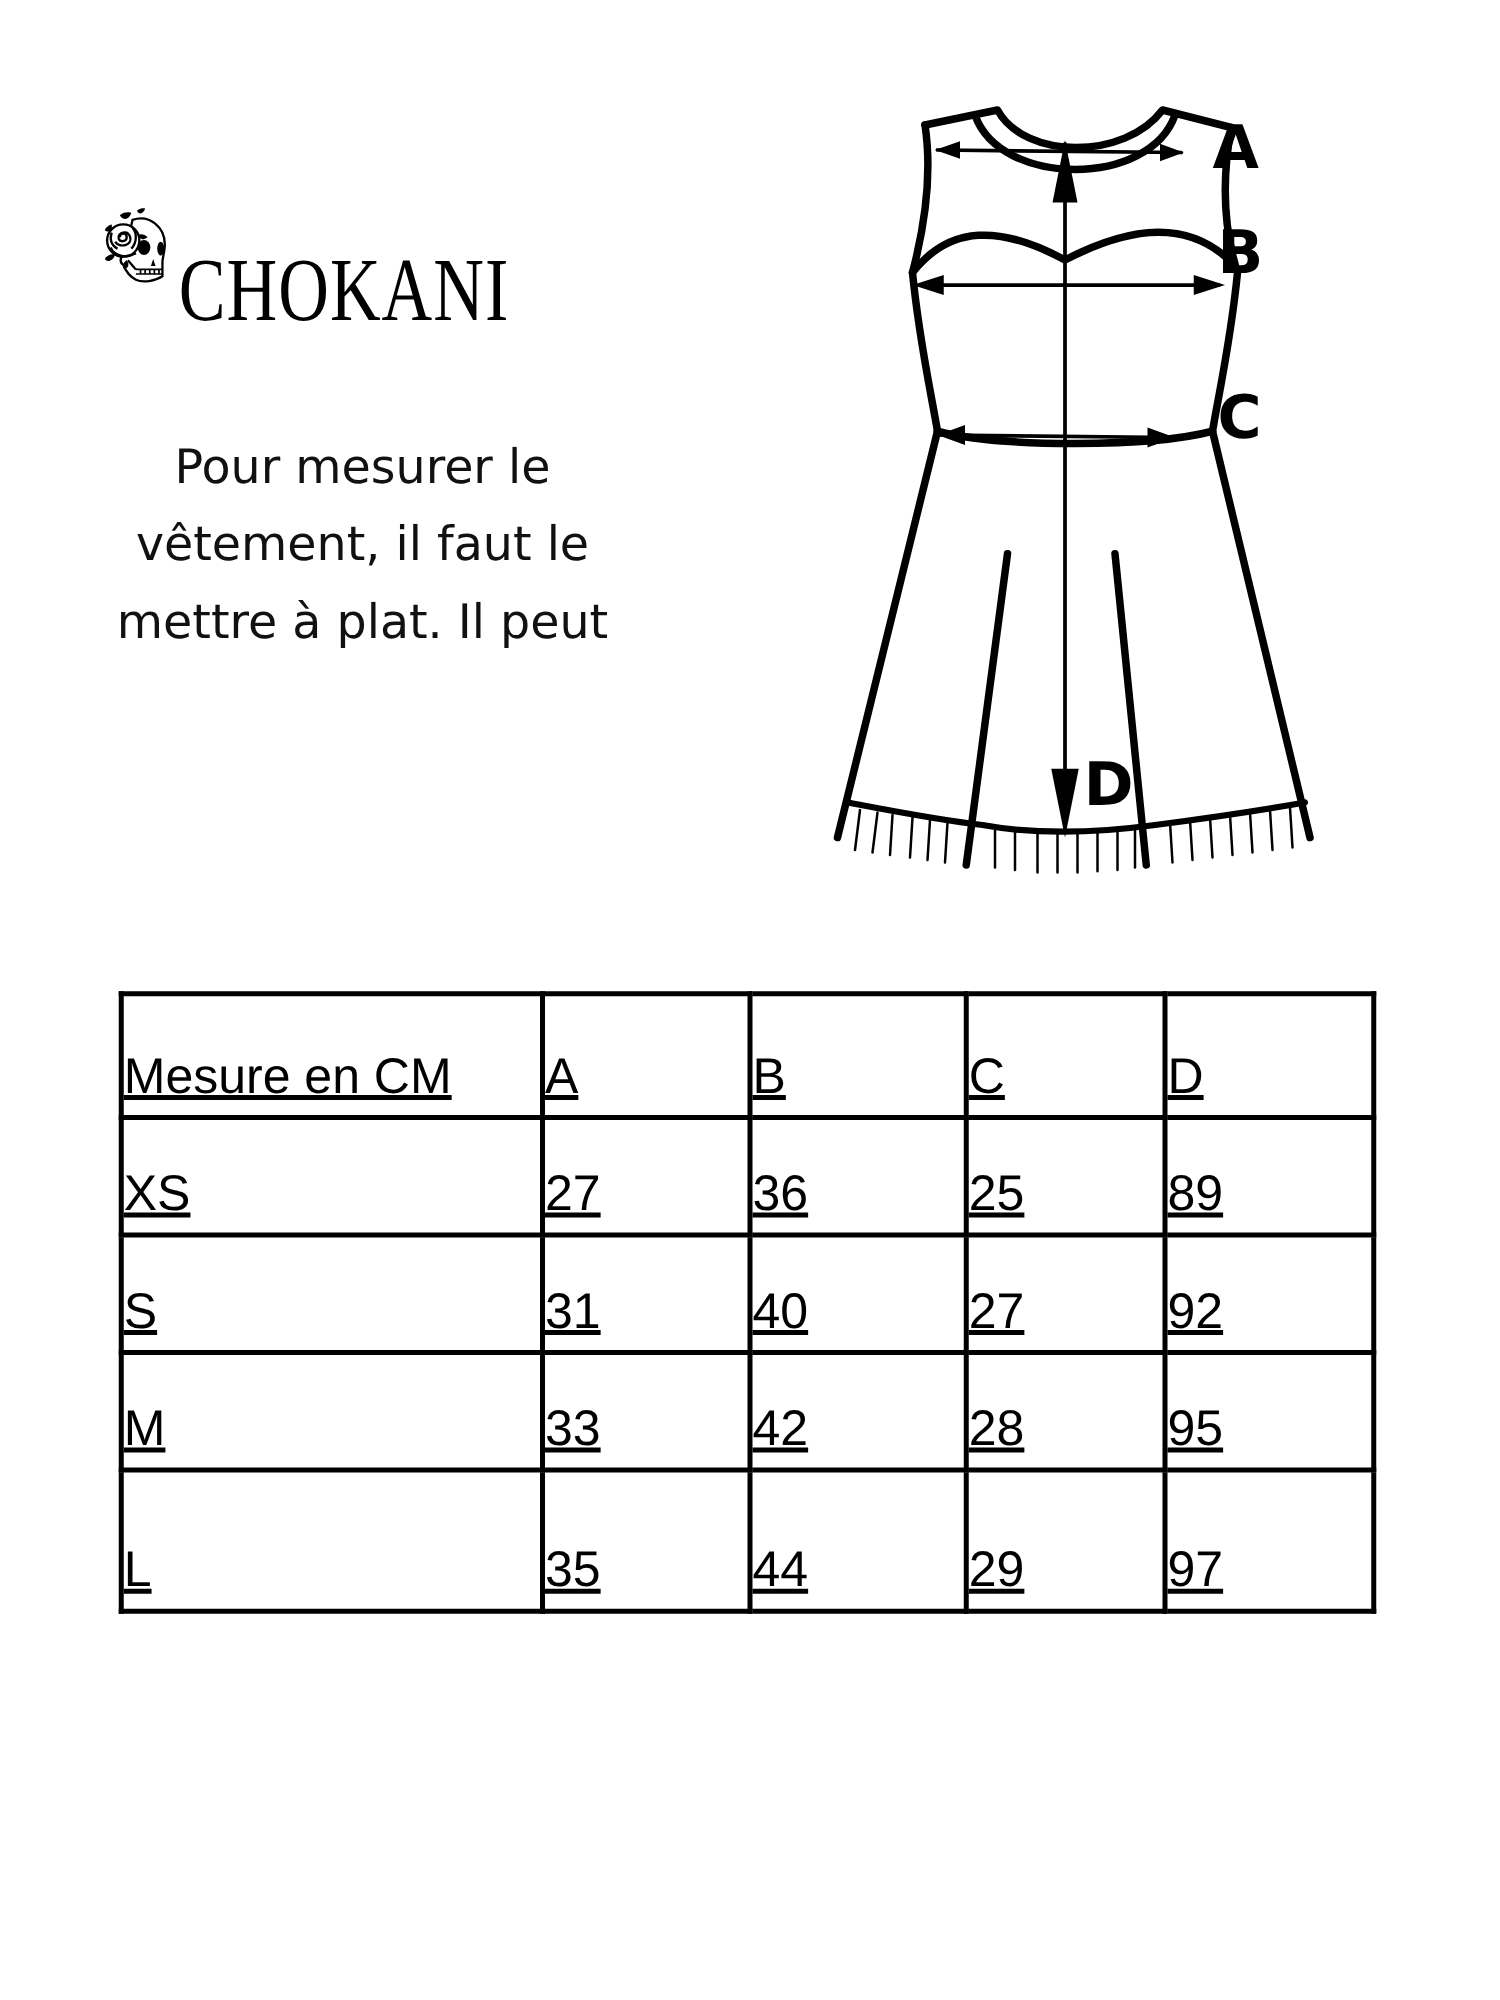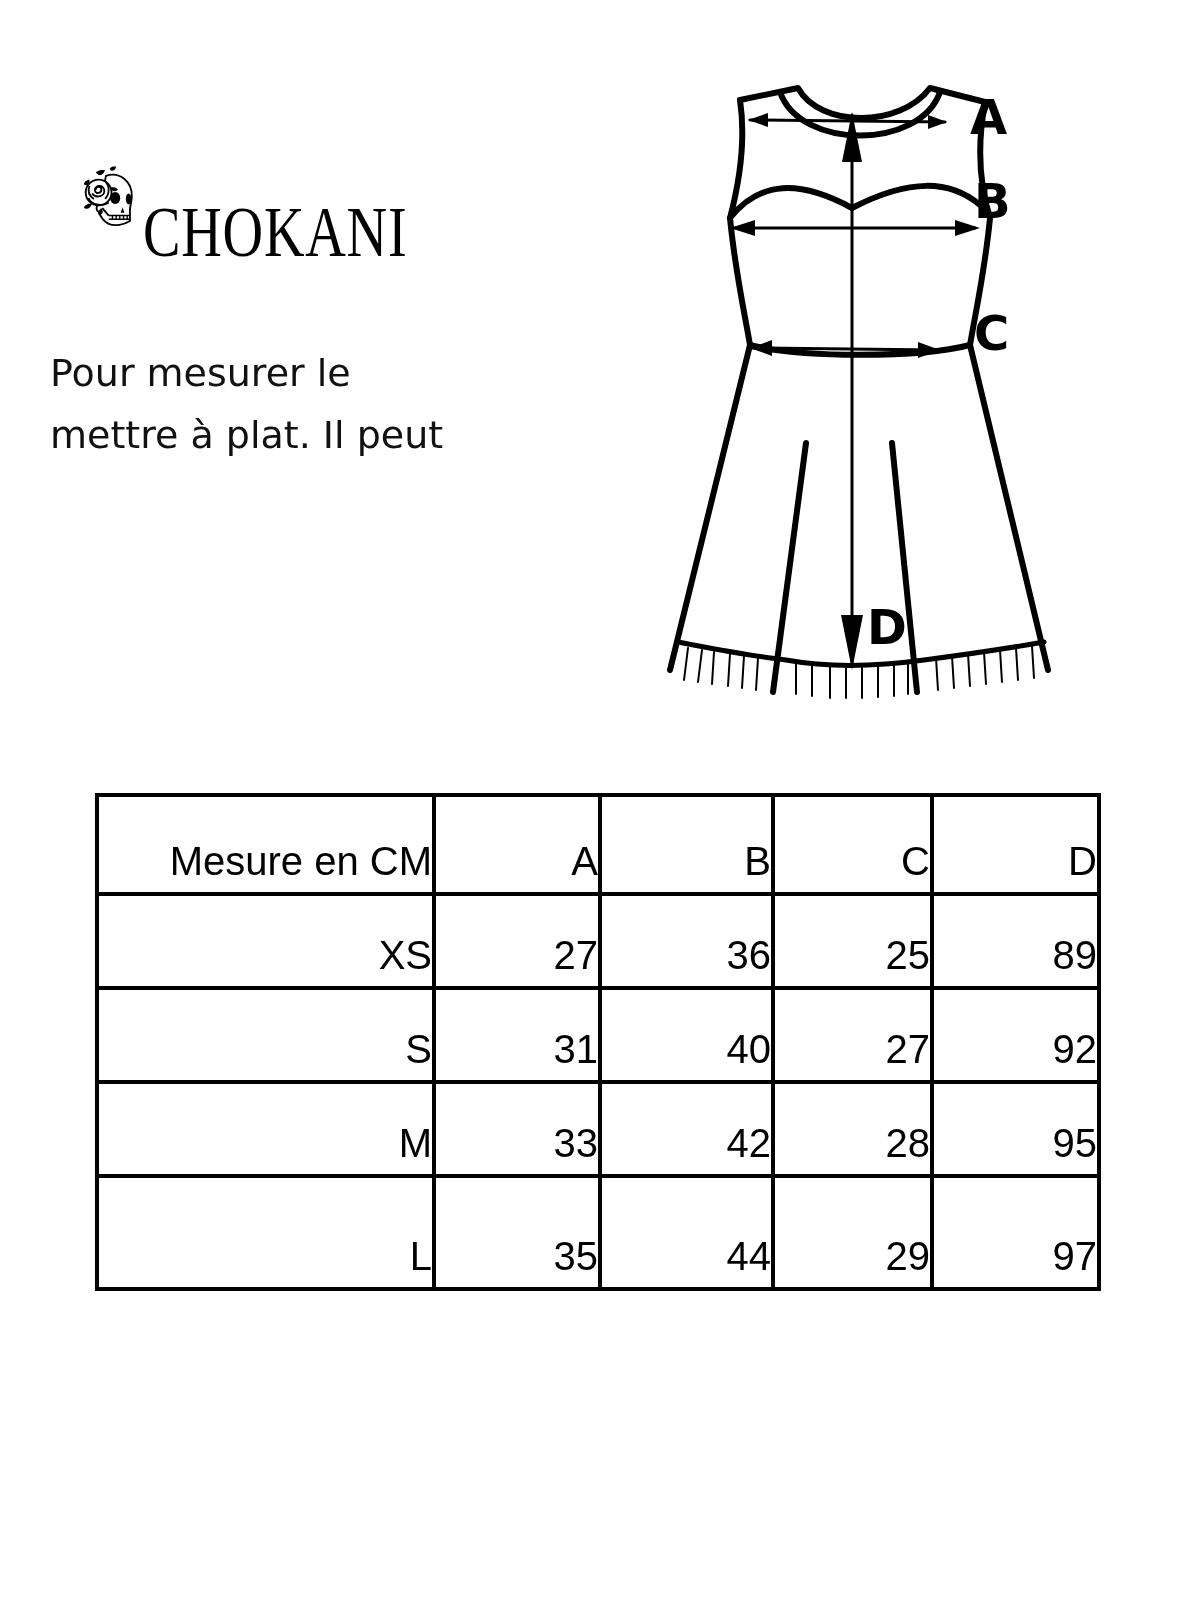--- a/index.html
+++ b/index.html
@@ -10,35 +10,35 @@
     .logo-mark { width: 115px; height: 140px; }
     .logo-text {
       font-family: "Liberation Serif", serif;
       font-size: 72px; letter-spacing: 1px; line-height: 1;
       transform: scaleX(0.78); transform-origin: left center;
       margin-left: 8px; margin-top: 6px;
     }
 
     .note {
       position: absolute; left: 50px; top: 342px; width: 480px;
-      font-family: "DejaVu Sans", sans-serif;
+      text-align: center; font-family: "DejaVu Sans", sans-serif;
       font-size: 38px; line-height: 62px; color: #111;
     }
     .note span { display: block; white-space: nowrap; }
 
     .diagram { position: absolute; left: 640px; top: 70px; width: 430px; height: 640px; }
 
     .size-table {
       position: absolute; left: 95px; top: 793px;
       border-collapse: collapse; table-layout: fixed;
       font-family: "Liberation Sans", sans-serif; color: #000;
     }
     .size-table td, .size-table th {
-      border: 4px solid #000; text-align: right; vertical-align: bottom;
-      font-weight: normal; font-size: 40px; padding: 0 0 8px 0;
+      border: 4px solid #000; text-align: left; vertical-align: bottom;
+      font-weight: normal; font-size: 40px; padding: 0 0 8px 0; text-decoration: underline;
     }
     .size-table th { font-size: 40px; }
     .col0 { width: 337px; } .col1 { width: 166px; } .col2 { width: 173px; }
     .col3 { width: 159px; } .col4 { width: 167px; }
   </style>
 </head>
 <body>
 
 <div class="logo">
   <svg class="logo-mark" viewBox="0 0 115 140">
@@ -61,20 +61,21 @@
     <path d="M14 70 C20 84 40 90 58 80" stroke="#000" stroke-width="4" fill="none"></path>
     <path d="M30 52 C30 44 42 44 42 52 C42 60 30 62 28 54 C26 44 44 38 48 52 C52 66 30 72 22 60" stroke="#000" stroke-width="4" fill="none"></path>
     <path d="M52 36 C60 44 60 62 50 72" stroke="#000" stroke-width="4" fill="none"></path>
     <path d="M16 44 C12 56 16 66 26 72" stroke="#000" stroke-width="4" fill="none"></path>
   </svg>
   <div class="logo-text">CHOKANI</div>
 </div>
 
 <div class="note">
   <span>Pour mesurer le</span>
+  <span>vêtement, il faut le</span>
   <span>mettre à plat. Il peut</span>
 </div>
 
 <svg class="diagram" viewBox="0 0 430 640">
   <g fill="none" stroke="#000" stroke-linecap="round" stroke-linejoin="round">
 
     <path d="M100 30 L158 18 C180 58 260 58 290 18 L345 32" stroke-width="6"></path>
     <path d="M140 22 C160 80 280 80 300 22" stroke-width="6"></path>
 
     <path d="M100 30 C106 70 100 110 90 148 C95 200 104 240 110 275" stroke-width="6"></path>

